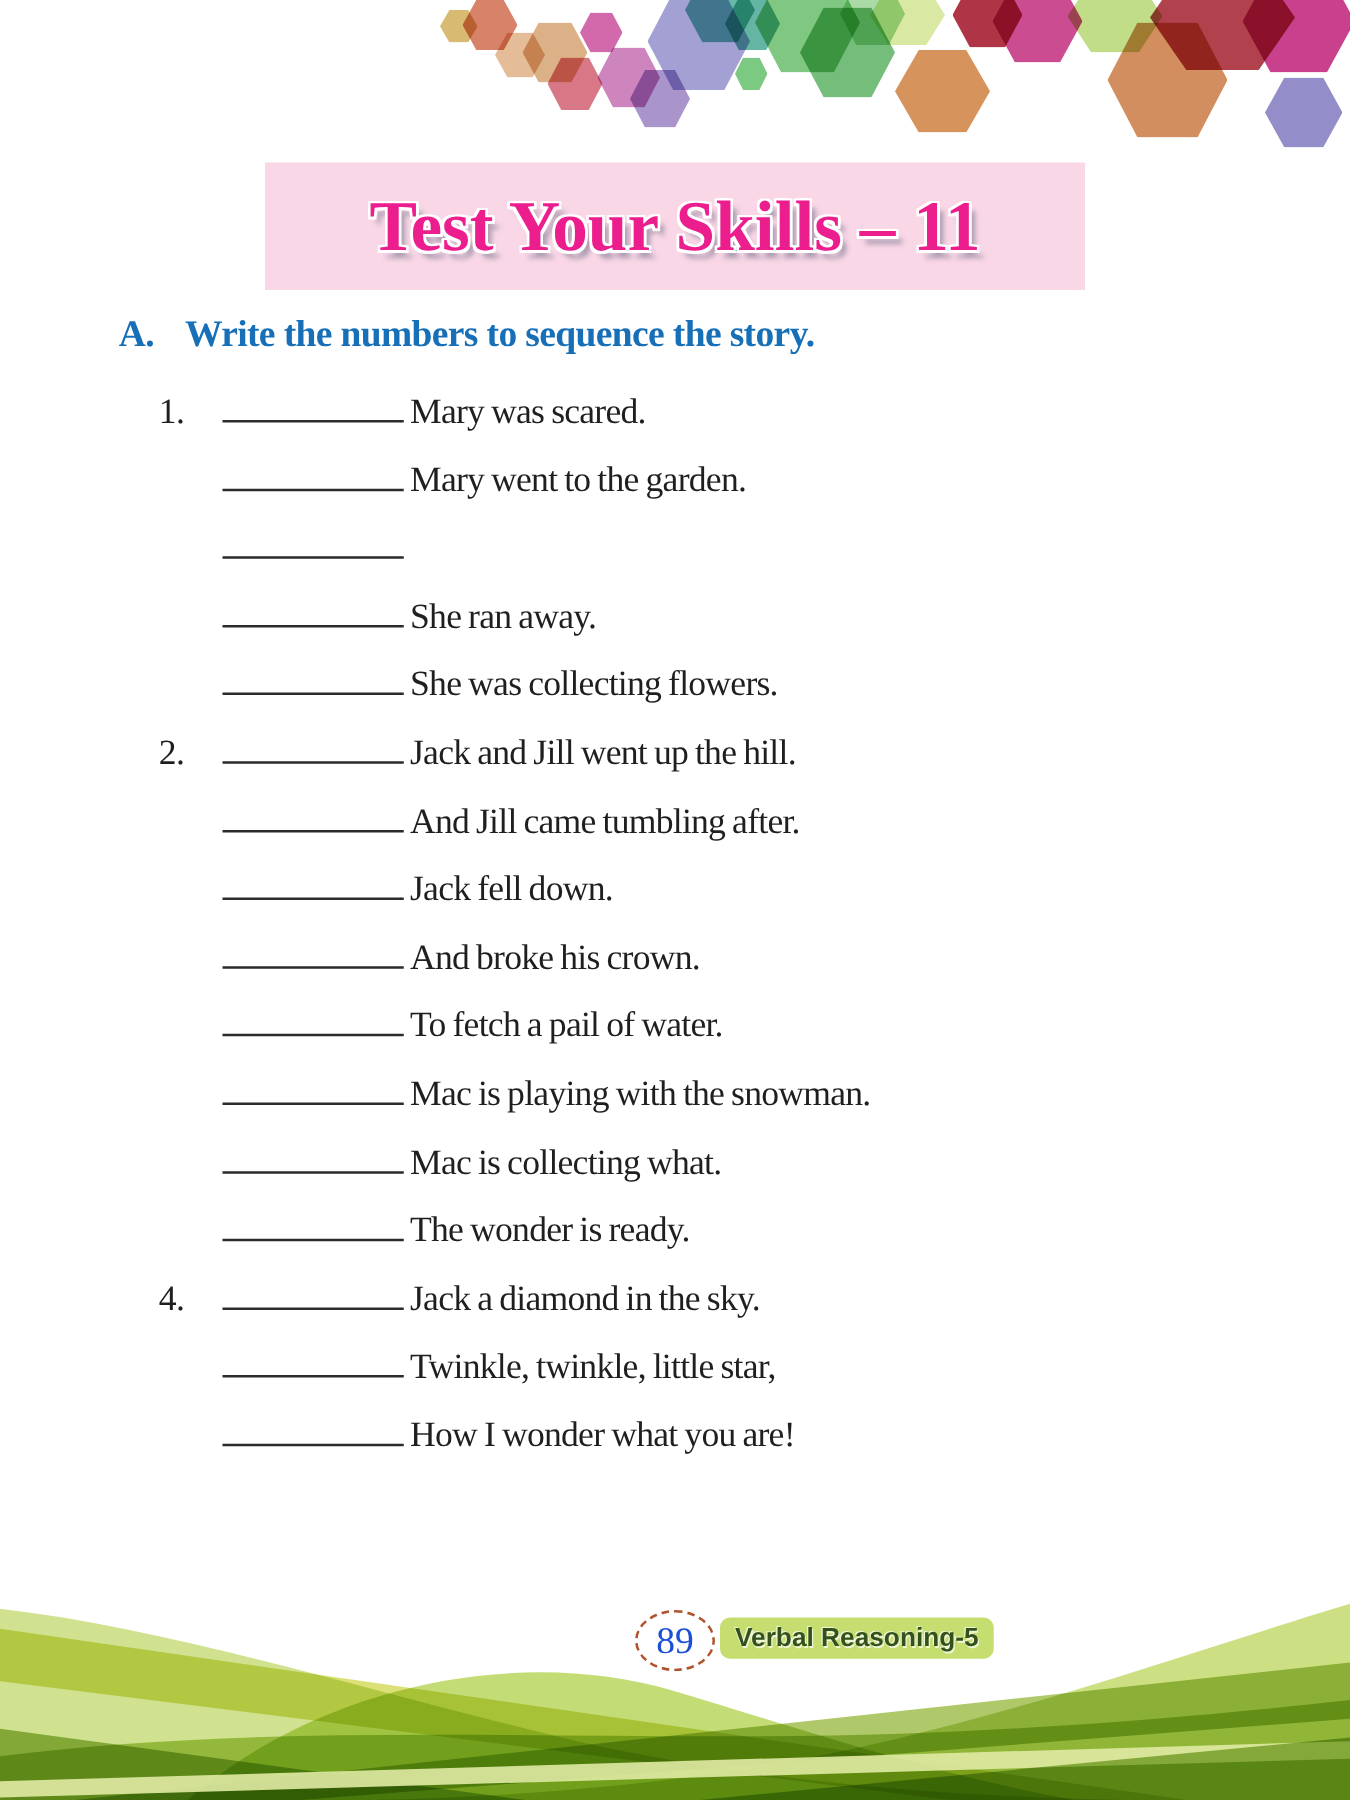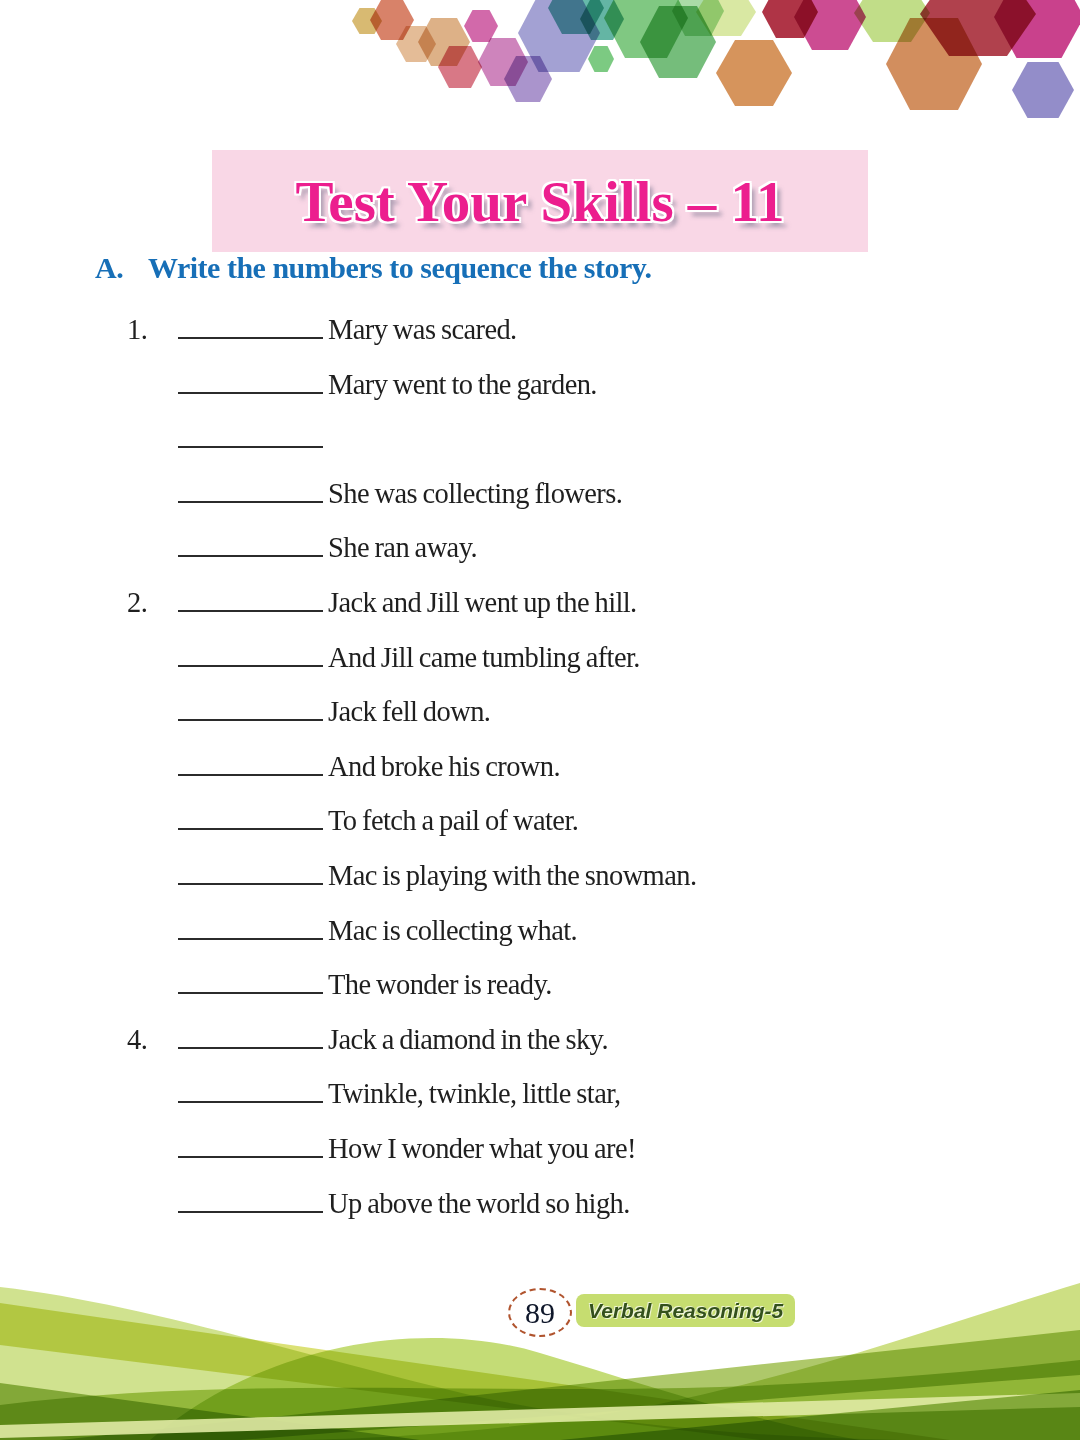--- a/index.html
+++ b/index.html
@@ -6,21 +6,21 @@
   body{
     width:1080px;height:1440px;position:relative;overflow:hidden;
     background:#ffffff;font-family:"Liberation Serif",serif;
   }
   
   .hexfield{position:absolute;top:0;left:0;width:1080px;height:135px;overflow:hidden;pointer-events:none;}
   .hex{position:absolute;clip-path:polygon(25% 0%,75% 0%,100% 50%,75% 100%,25% 100%,0% 50%);mix-blend-mode:multiply;}
   
   .banner{
     position:absolute;left:212px;top:130px;width:656px;height:102px;
-    background:#f9d7e6;display:flex;align-items:center;justify-content:center;margin-top:20px;
+    background:#f9d7e6;display:flex;align-items:center;justify-content:center;
   }
   .banner-title{
     font-size:57px;font-weight:bold;color:#ec1e8e;letter-spacing:0px;white-space:nowrap;
     text-shadow:
       -2px -2px 0 #fff, 2px -2px 0 #fff, -2px 2px 0 #fff, 2px 2px 0 #fff,
       0 -2px 0 #fff, 0 2px 0 #fff, -2px 0 0 #fff, 2px 0 0 #fff,
       5px 6px 4px rgba(110,110,135,.55);
   }
   
   .section-heading{
@@ -35,30 +35,29 @@
   .blank{
     display:inline-block;width:145px;height:2px;border-bottom:2.6px solid #2b2b2b;margin-right:5px;
   }
   .sentence{letter-spacing:-0.6px;word-spacing:-1px;}
   
   .wave-footer{position:absolute;left:0;bottom:0;width:1080px;height:165px;}
   .page-oval{
     position:absolute;left:508px;top:1288px;width:60px;height:45px;z-index:5;
     border:2px dashed #b0532d;border-radius:50%;background:#fff;
     display:flex;align-items:center;justify-content:center;
-    font-size:30px;color:#0f172a;
+    font-size:30px;color:#1d4ed8;
   }
   .series-badge{
     position:absolute;left:576px;top:1294px;height:33px;padding:0 12px;z-index:5;
     background:#c6dd70;border-radius:8px;
     display:flex;align-items:center;
     font-family:"Liberation Sans",sans-serif;font-size:21px;font-weight:bold;color:#34511c;
     text-shadow:-1px -1px 0 rgba(255,255,255,.7),1px 1px 0 rgba(255,255,255,.7);
     white-space:nowrap;
-    font-style:italic;
   }
 </style>
 </head>
 <body>
 
 <div class="hexfield">
     <div class="hex" style="left: 352px; top: 8px; width: 30px; height: 26px; background: rgb(207, 169, 78); opacity: 0.8;"></div>
     <div class="hex" style="left: 370px; top: 0px; width: 44px; height: 40px; background: rgb(207, 98, 67); opacity: 0.8;"></div>
     <div class="hex" style="left: 396px; top: 26px; width: 40px; height: 36px; background: rgb(217, 160, 107); opacity: 0.7;"></div>
     <div class="hex" style="left: 418px; top: 18px; width: 52px; height: 48px; background: rgb(207, 144, 84); opacity: 0.7;"></div>
@@ -90,34 +89,33 @@
 
 <div class="section-heading">
   <span class="label">A.</span>
   <span>Write the numbers to sequence the story.</span>
 </div>
 
 <div class="worksheet">
     <div class="row"><span class="num">1.</span><span class="blank"></span><span class="sentence">Mary was scared.</span></div>
     <div class="row"><span class="num"></span><span class="blank"></span><span class="sentence">Mary went to the garden.</span></div>
     <div class="row"><span class="num"></span><span class="blank"></span></div>
+    <div class="row"><span class="num"></span><span class="blank"></span><span class="sentence">She ran away.</span></div>
     <div class="row"><span class="num"></span><span class="blank"></span><span class="sentence">She was collecting flowers.</span></div>
-    <div class="row"><span class="num"></span><span class="blank"></span><span class="sentence">She ran away.</span></div>
     <div class="row"><span class="num">2.</span><span class="blank"></span><span class="sentence">Jack and Jill went up the hill.</span></div>
     <div class="row"><span class="num"></span><span class="blank"></span><span class="sentence">And Jill came tumbling after.</span></div>
     <div class="row"><span class="num"></span><span class="blank"></span><span class="sentence">Jack fell down.</span></div>
     <div class="row"><span class="num"></span><span class="blank"></span><span class="sentence">And broke his crown.</span></div>
     <div class="row"><span class="num"></span><span class="blank"></span><span class="sentence">To fetch a pail of water.</span></div>
     <div class="row"><span class="num"></span><span class="blank"></span><span class="sentence">Mac is playing with the snowman.</span></div>
     <div class="row"><span class="num"></span><span class="blank"></span><span class="sentence">Mac is collecting what.</span></div>
     <div class="row"><span class="num"></span><span class="blank"></span><span class="sentence">The wonder is ready.</span></div>
     <div class="row"><span class="num">4.</span><span class="blank"></span><span class="sentence">Jack a diamond in the sky.</span></div>
     <div class="row"><span class="num"></span><span class="blank"></span><span class="sentence">Twinkle, twinkle, little star,</span></div>
     <div class="row"><span class="num"></span><span class="blank"></span><span class="sentence">How I wonder what you are!</span></div>
-    <div class="row"><span class="num"></span><span class="blank"></span><span class="sentence">Up above the world so high.</span></div>
   </div>
 
 <svg class="wave-footer" viewBox="0 0 1080 165" preserveAspectRatio="none">
   <path d="M0,12 C140,28 300,80 470,120 C620,152 760,162 900,165 L0,165 Z" fill="#ccdf86" opacity="0.92"></path>
   <path d="M150,165 C260,70 420,42 540,78 C640,108 760,148 860,165 Z" fill="#b5d454" opacity="0.8" style="mix-blend-mode:multiply"></path>
   <path d="M1080,8 C940,50 780,110 600,140 C480,158 380,163 300,165 L1080,165 Z" fill="#c6db72" opacity="0.88" style="mix-blend-mode:multiply"></path>
   <path d="M0,28 L0,70 L760,165 L950,165 Z" fill="#d2da54" opacity="0.8" style="mix-blend-mode:multiply"></path>
   <path d="M1080,55 L1080,100 L240,165 L60,165 Z" fill="#93b537" opacity="0.75" style="mix-blend-mode:multiply"></path>
   <path d="M0,130 C240,100 480,120 720,112 C860,107 980,96 1080,85 L1080,165 L0,165 Z" fill="#a3c544" opacity="0.8" style="mix-blend-mode:multiply"></path>
   <path d="M0,108 L0,165 L420,165 Z" fill="#82a82e" opacity="0.75" style="mix-blend-mode:multiply"></path>

